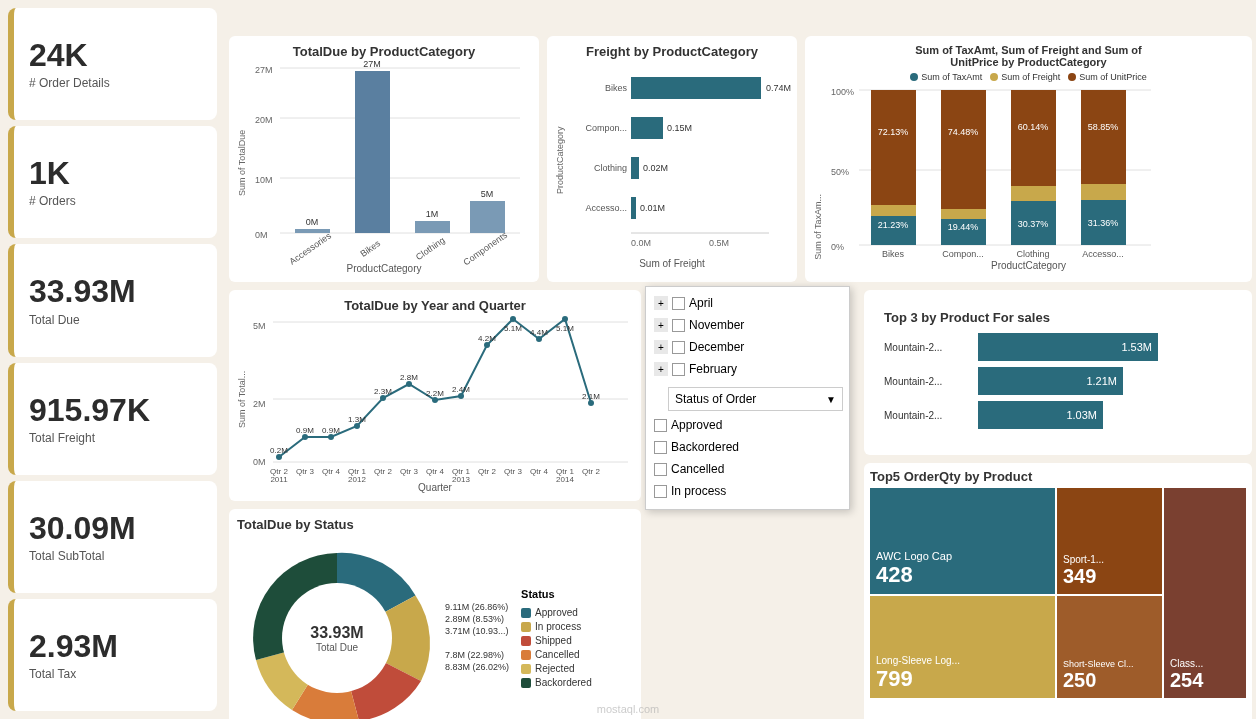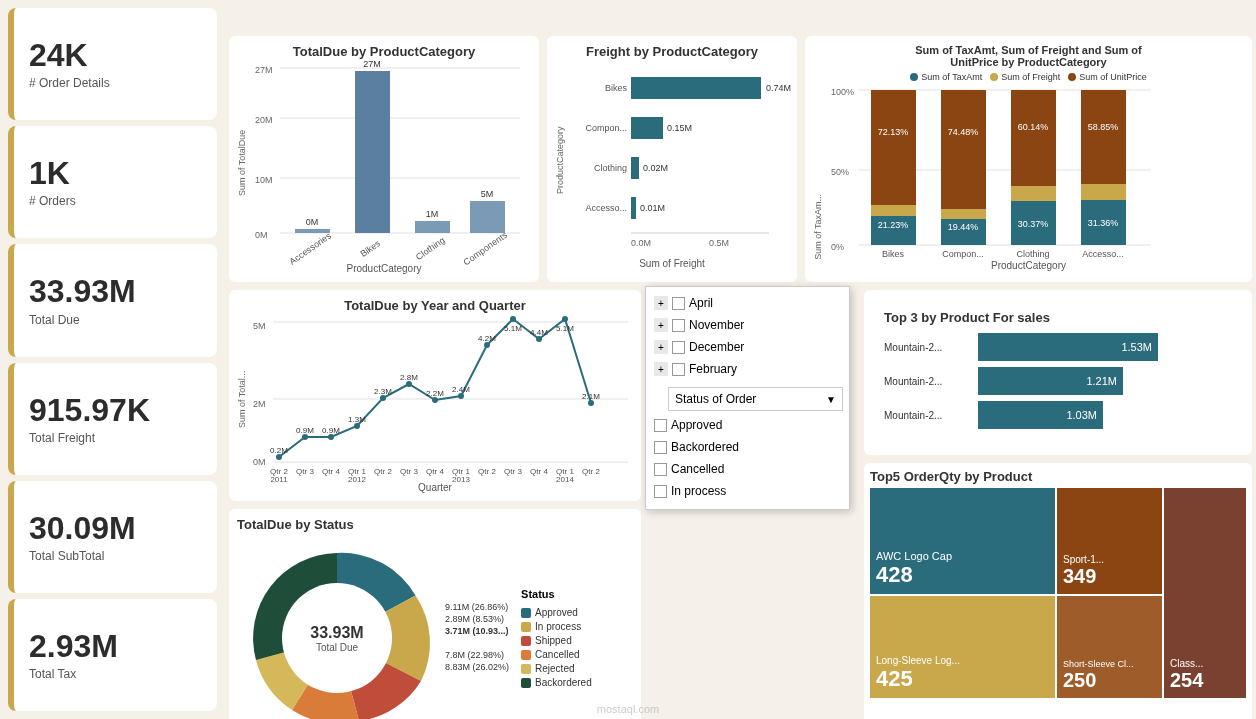--- a/index.html
+++ b/index.html
@@ -307,21 +307,21 @@
                 <circle cx="100" cy="100" r="55" fill="white"></circle>
               </svg>
               <div style="position:absolute; top:50%; left:50%; transform:translate(-50%,-50%); text-align:center;">
                 <div style="font-size:16px; font-weight:bold; color:#333;">33.93M</div>
                 <div style="font-size:10px; color:#555;">Total Due</div>
               </div>
             </div>
             <div style="font-size:9px; color:#333;">
               <div style="margin-bottom:2px;">9.11M (26.86%)</div>
               <div style="margin-bottom:2px;">2.89M (8.53%)</div>
-              <div style="margin-bottom:14px;font-weight:bold;">3.71M (10.93...)</div>
+              <div style="margin-bottom:14px;">3.71M (10.93...)</div>
               <div style="margin-bottom:2px;">7.8M (22.98%)</div>
               <div style="margin-bottom:2px;">8.83M (26.02%)</div>
             </div>
             <div class="status-legend">
               <div style="font-weight:600; font-size:11px; margin-bottom:4px;">Status</div>
               <div class="status-item">
                 <div class="status-dot" style="background:#2a6b7c;"></div>
                 <span>Approved</span>
               </div>
               <div class="status-item">
@@ -426,21 +426,21 @@
           <div class="chart-title" style="text-align:left;">Top5 OrderQty by Product</div>
           <div style="display:flex; height:210px; gap:2px; margin-top:4px;">
 
             <div style="display:flex; flex-direction:column; width:185px; gap:2px;">
               <div style="background:#2a6b7c; flex:1.05; display:flex; flex-direction:column; justify-content:flex-end; padding:6px;">
                 <div style="font-size:11px; color:white; font-weight:500;">AWC Logo Cap</div>
                 <div style="font-size:22px; color:white; font-weight:bold;">428</div>
               </div>
               <div style="background:#c8a84b; flex:1; display:flex; flex-direction:column; justify-content:flex-end; padding:6px;">
                 <div style="font-size:10px; color:white; font-weight:500;">Long-Sleeve Log...</div>
-                <div style="font-size:22px; color:white; font-weight:bold;">425</div>
+                <div style="font-size:22px; color:white; font-weight:bold;">799</div>
               </div>
             </div>
 
             <div style="display:flex; flex-direction:column; width:105px; gap:2px;">
               <div style="background:#8b4513; flex:1.05; display:flex; flex-direction:column; justify-content:flex-end; padding:6px;">
                 <div style="font-size:10px; color:white; font-weight:500; overflow:hidden; white-space:nowrap; text-overflow:ellipsis;">Sport-1...</div>
                 <div style="font-size:20px; color:white; font-weight:bold;">349</div>
               </div>
               <div style="background:#9e5c2a; flex:1; display:flex; flex-direction:column; justify-content:flex-end; padding:6px;">
                 <div style="font-size:9px; color:white; font-weight:500; overflow:hidden; white-space:nowrap; text-overflow:ellipsis;">Short-Sleeve Cl...</div>

